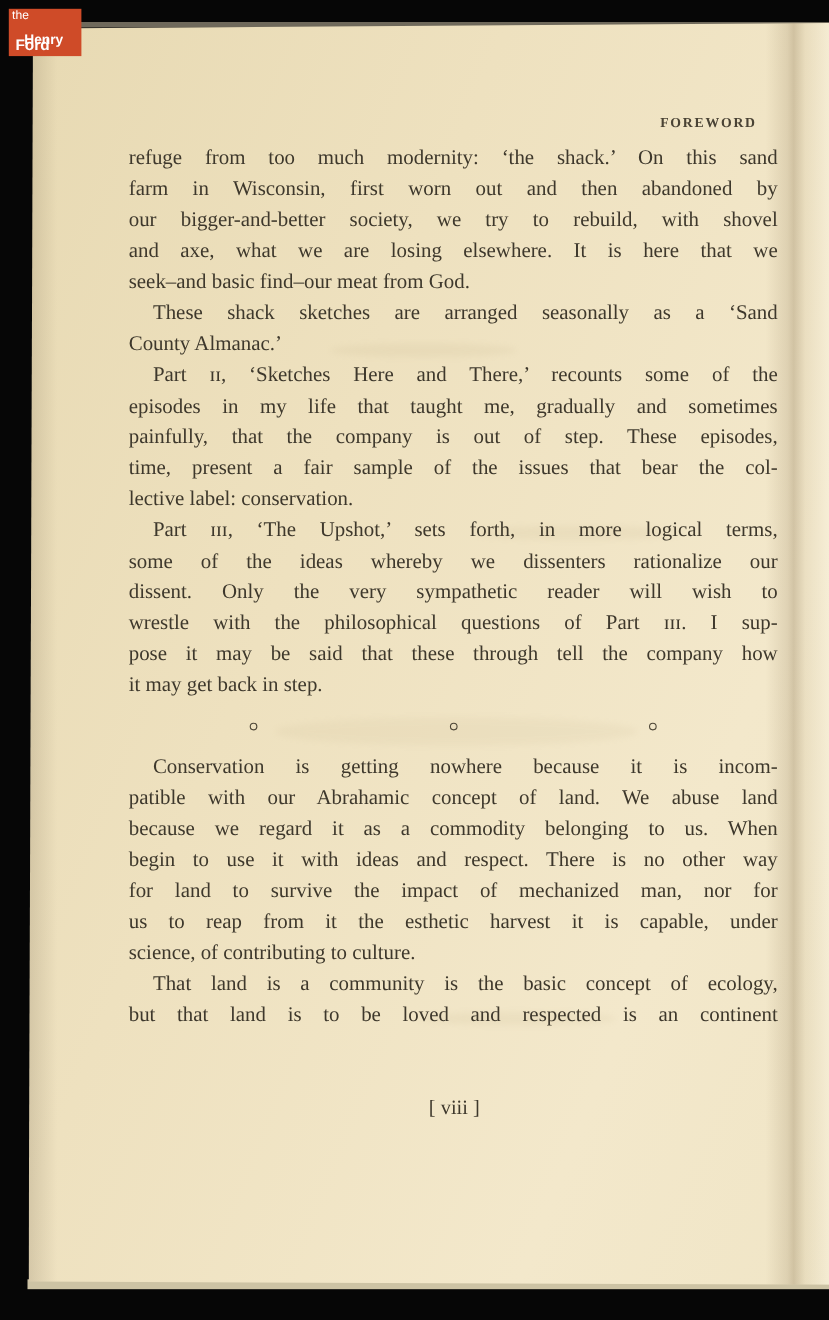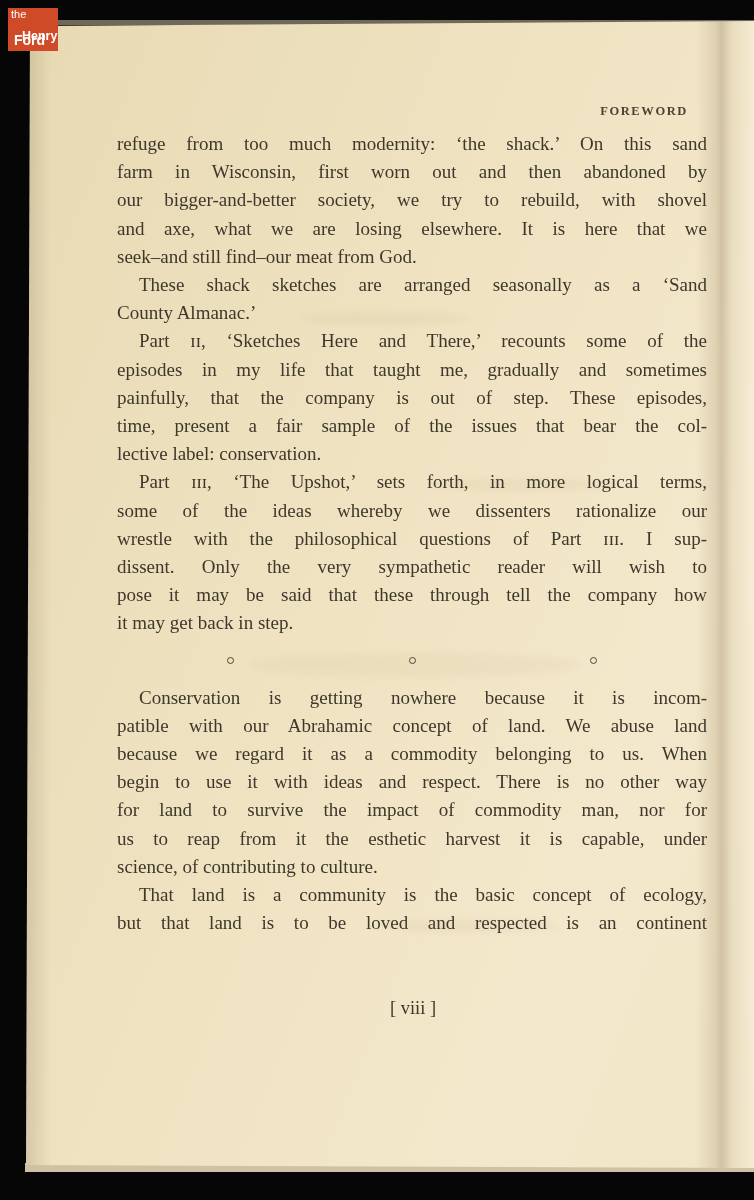--- a/index.html
+++ b/index.html
@@ -45,21 +45,21 @@
   .line{line-height:28.2px;text-align:justify;text-align-last:justify;}
   .line.last{text-align-last:left;}
   .line.indent{text-indent:22px;}
   .separator{height:46px;display:flex;align-items:center;justify-content:space-between;padding:0 110px;}
   .orn{width:5px;height:5px;border:1.6px solid #4d4637;border-radius:50%;background:transparent;}
   .folio{
     position:absolute;top:998px;left:133px;width:560px;text-align:center;
     font-size:18.5px;color:#3e382c;
   }
   .logo{
-    position:absolute;left:8px;top:8px;width:50px;height:43px;background:#cf4b28;
+    position:absolute;left:8px;top:8px;width:66px;height:43px;background:#cf4b28;
     font-family:"Liberation Sans",sans-serif;color:#ffffff;z-index:5;
   }
   .logo .l1{position:absolute;left:3px;top:0px;font-size:11px;font-weight:400;}
   .logo .l2{position:absolute;left:14px;top:11px;font-size:12.5px;font-weight:bold;margin-top:10px;}
   .logo .l3{position:absolute;left:6px;top:24px;font-size:14px;font-weight:bold;text-align:center;}
 </style>
 </head>
 <body>
 
 <div class="edge-top"></div>
@@ -73,54 +73,54 @@
   <div class="smudge sm4"></div>
 
   <div class="running-head">FOREWORD</div>
 
   <div class="textblock">
     <div class="para">
       <div class="line">refuge from too much modernity: ‘the shack.’ On this sand</div>
       <div class="line">farm in Wisconsin, first worn out and then abandoned by</div>
       <div class="line">our bigger-and-better society, we try to rebuild, with shovel</div>
       <div class="line">and axe, what we are losing elsewhere. It is here that we</div>
-      <div class="line last">seek–and still find–our meat from God.</div>
+      <div class="line last">seek–and basic find–our meat from God.</div>
     </div>
     <div class="para">
       <div class="line indent">These shack sketches are arranged seasonally as a ‘Sand</div>
       <div class="line last">County Almanac.’</div>
     </div>
     <div class="para">
       <div class="line indent">Part ɪɪ, ‘Sketches Here and There,’ recounts some of the</div>
       <div class="line">episodes in my life that taught me, gradually and sometimes</div>
       <div class="line">painfully, that the company is out of step. These episodes,</div>
       <div class="line">time, present a fair sample of the issues that bear the col-</div>
       <div class="line last">lective label: conservation.</div>
     </div>
     <div class="para">
       <div class="line indent">Part ɪɪɪ, ‘The Upshot,’ sets forth, in more logical terms,</div>
       <div class="line">some of the ideas whereby we dissenters rationalize our</div>
+      <div class="line">dissent. Only the very sympathetic reader will wish to</div>
       <div class="line">wrestle with the philosophical questions of Part ɪɪɪ. I sup-</div>
-      <div class="line">dissent. Only the very sympathetic reader will wish to</div>
       <div class="line">pose it may be said that these through tell the company how</div>
       <div class="line last">it may get back in step.</div>
     </div>
 
     <div class="separator">
       <span class="orn"></span>
       <span class="orn"></span>
       <span class="orn"></span>
     </div>
 
     <div class="para">
       <div class="line indent">Conservation is getting nowhere because it is incom-</div>
       <div class="line">patible with our Abrahamic concept of land. We abuse land</div>
       <div class="line">because we regard it as a commodity belonging to us. When</div>
       <div class="line">begin to use it with ideas and respect. There is no other way</div>
-      <div class="line">for land to survive the impact of commodity man, nor for</div>
+      <div class="line">for land to survive the impact of mechanized man, nor for</div>
       <div class="line">us to reap from it the esthetic harvest it is capable, under</div>
       <div class="line last">science, of contributing to culture.</div>
     </div>
     <div class="para">
       <div class="line indent">That land is a community is the basic concept of ecology,</div>
       <div class="line">but that land is to be loved and respected is an continent</div>
     </div>
   </div>
 
   <div class="folio">[ viii ]</div>

